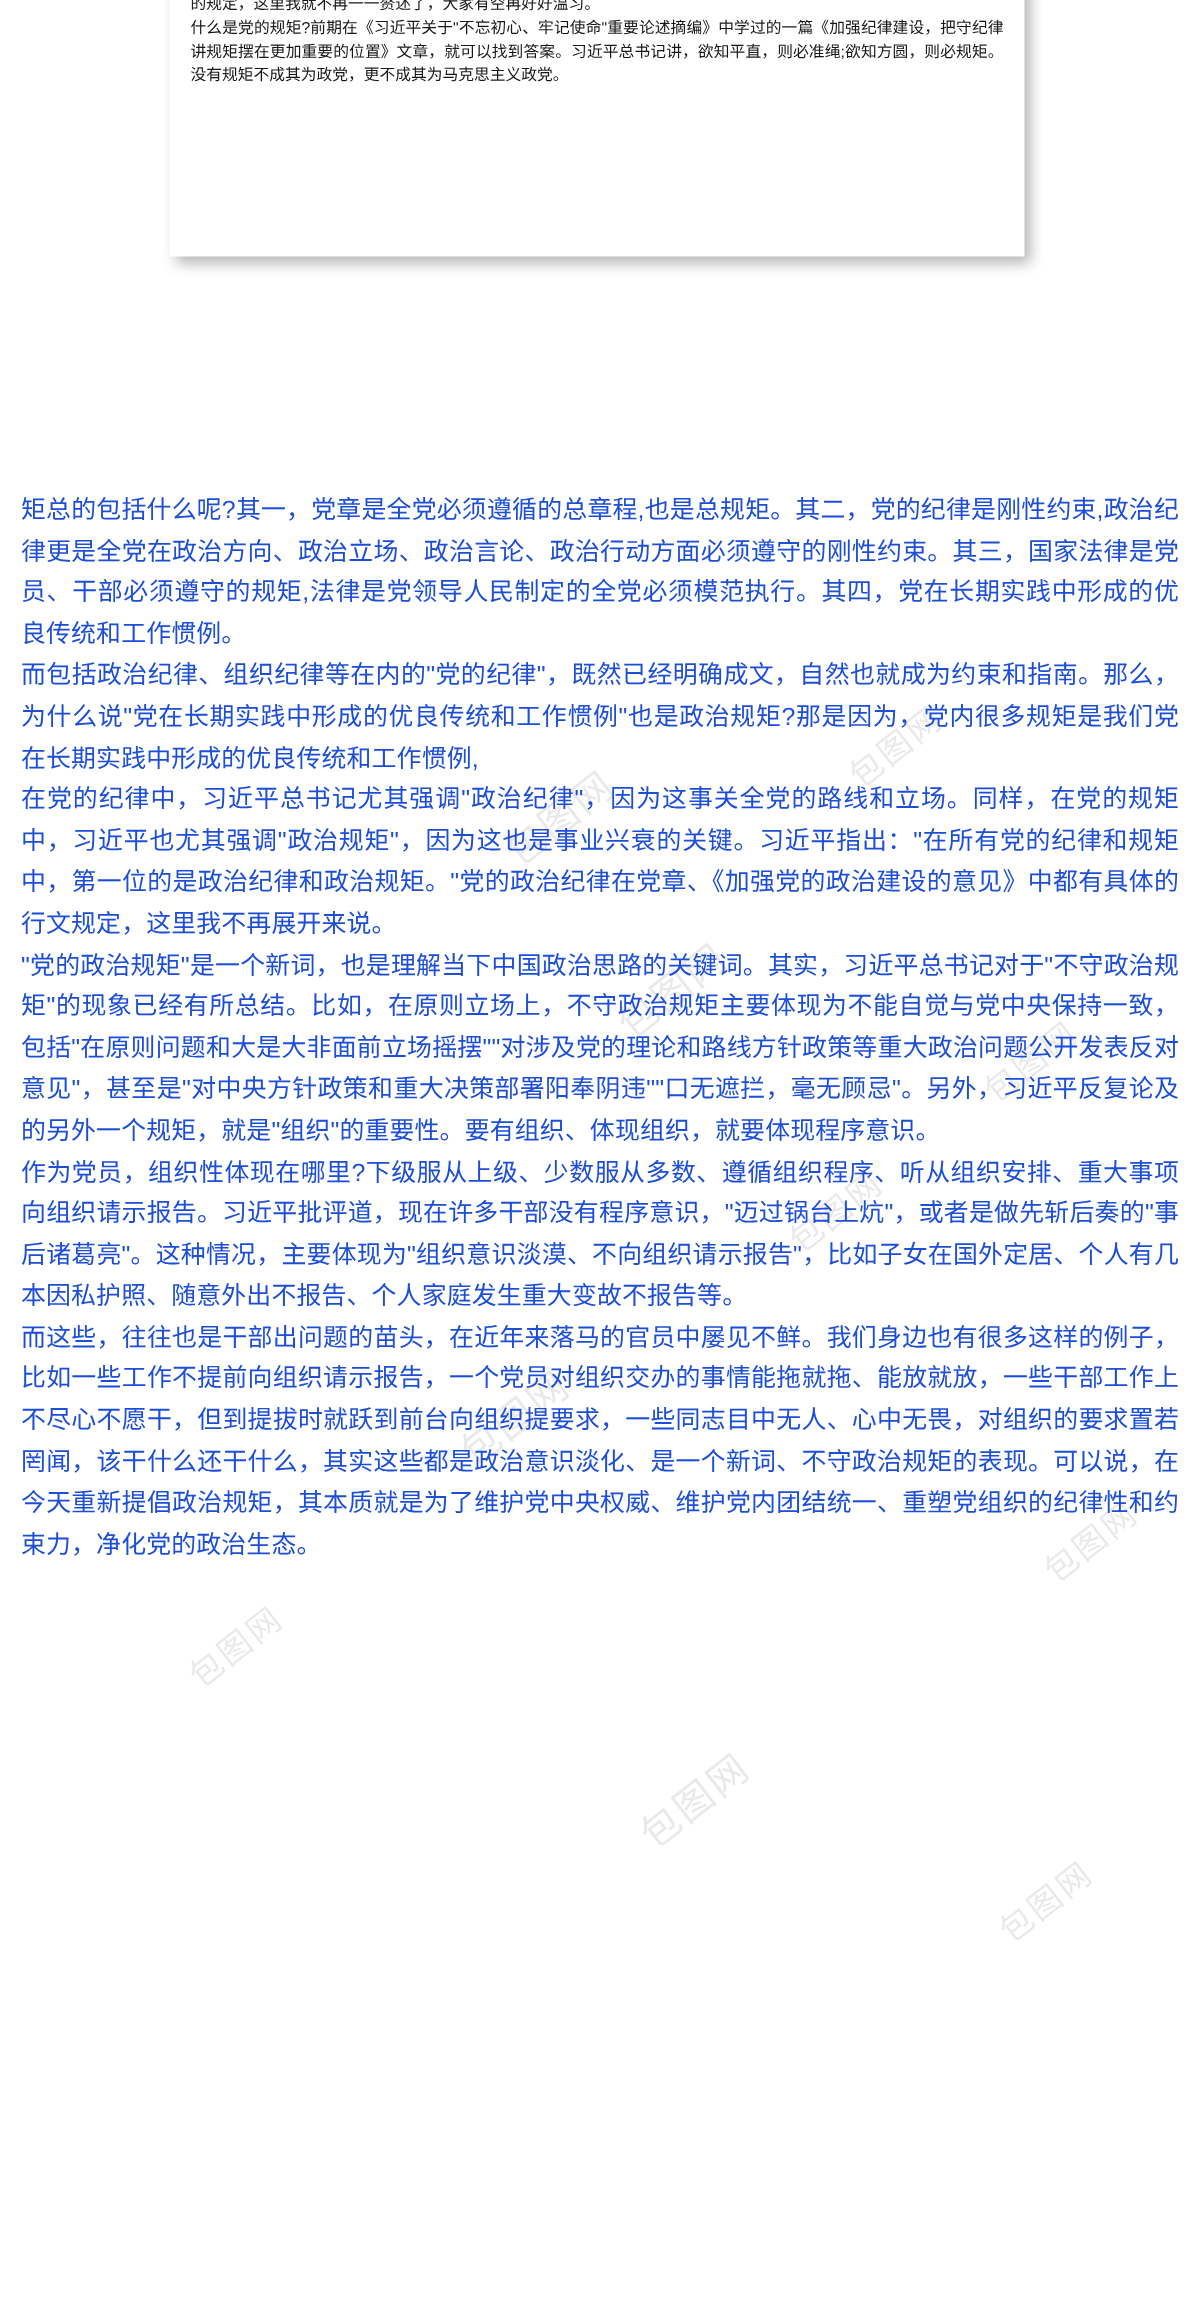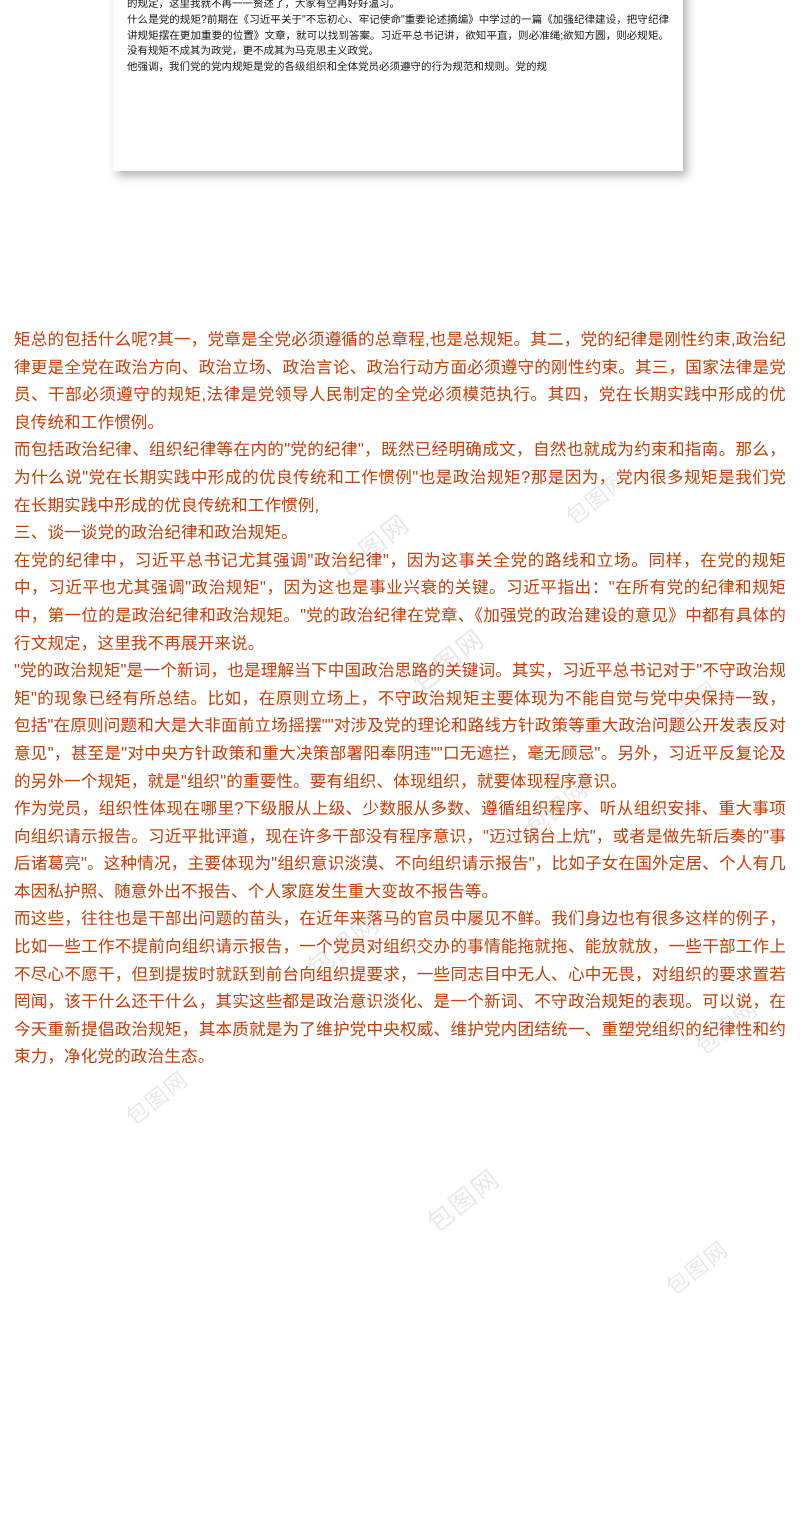--- a/index.html
+++ b/index.html
@@ -49,21 +49,21 @@
   #main-body {
     position: absolute;
     left: 14px;
     top: 326px;
     width: 772px;
     z-index: 2;
   }
   #main-body .body-para {
     font-size: 16.6px;
     line-height: 27.6px;
-    color: #c2410c;
+    color: #1d4ed8;
     margin: 0;
     text-align: justify;
     text-justify: inter-ideograph;
     word-break: break-all;
     letter-spacing: 0.1px;
   }
 
   
   .wm {
     position: absolute;
@@ -101,24 +101,22 @@
   <span class="wm wm-f">包图网</span>
   <span class="wm wm-g">包图网</span>
   <span class="wm wm-h">包图网</span>
   <span class="wm wm-i">包图网</span>
   <span class="wm wm-j">包图网</span>
 </div>
 
 <div id="preview-card">
   <p class="pv-para">党的纪律具体内容是什么?党章第七章第四十条也能找到答案："党的纪律主要包括政治纪律、组织纪律、廉洁纪律、群众纪律、工作纪律、生活纪律"。那这 6 项纪律具体表现是什么?我们联想上一次集中学习的内容，继续从书中寻找答案，《党的纪律处分条例》第二编《分则》中的第六章到第十一章，分别对 6 种纪律的表现行为，具体内容作了详细的规定，这里我就不再一一赘述了，大家有空再好好温习。</p>
   <p class="pv-para pv-indent">什么是党的规矩?前期在《习近平关于"不忘初心、牢记使命"重要论述摘编》中学过的一篇《加强纪律建设，把守纪律讲规矩摆在更加重要的位置》文章，就可以找到答案。习近平总书记讲，欲知平直，则必准绳;欲知方圆，则必规矩。没有规矩不成其为政党，更不成其为马克思主义政党。</p>
-  <p class="pv-para pv-indent">他强调，我们党的党内规矩是党的各级组织和全体党员必须遵守的行为规范和规则。党的规</p>
 </div>
 
 <div id="main-body">
   <p class="body-para">矩总的包括什么呢?其一，党章是全党必须遵循的总章程,也是总规矩。其二，党的纪律是刚性约束,政治纪律更是全党在政治方向、政治立场、政治言论、政治行动方面必须遵守的刚性约束。其三，国家法律是党员、干部必须遵守的规矩,法律是党领导人民制定的全党必须模范执行。其四，党在长期实践中形成的优良传统和工作惯例。</p>
   <p class="body-para">而包括政治纪律、组织纪律等在内的"党的纪律"，既然已经明确成文，自然也就成为约束和指南。那么，为什么说"党在长期实践中形成的优良传统和工作惯例"也是政治规矩?那是因为，党内很多规矩是我们党在长期实践中形成的优良传统和工作惯例,</p>
-  <p class="body-para">三、谈一谈党的政治纪律和政治规矩。</p>
   <p class="body-para">在党的纪律中，习近平总书记尤其强调"政治纪律"，因为这事关全党的路线和立场。同样，在党的规矩中，习近平也尤其强调"政治规矩"，因为这也是事业兴衰的关键。习近平指出："在所有党的纪律和规矩中，第一位的是政治纪律和政治规矩。"党的政治纪律在党章、《加强党的政治建设的意见》中都有具体的行文规定，这里我不再展开来说。</p>
   <p class="body-para">"党的政治规矩"是一个新词，也是理解当下中国政治思路的关键词。其实，习近平总书记对于"不守政治规矩"的现象已经有所总结。比如，在原则立场上，不守政治规矩主要体现为不能自觉与党中央保持一致，包括"在原则问题和大是大非面前立场摇摆""对涉及党的理论和路线方针政策等重大政治问题公开发表反对意见"，甚至是"对中央方针政策和重大决策部署阳奉阴违""口无遮拦，毫无顾忌"。另外，习近平反复论及的另外一个规矩，就是"组织"的重要性。要有组织、体现组织，就要体现程序意识。</p>
   <p class="body-para">作为党员，组织性体现在哪里?下级服从上级、少数服从多数、遵循组织程序、听从组织安排、重大事项向组织请示报告。习近平批评道，现在许多干部没有程序意识，"迈过锅台上炕"，或者是做先斩后奏的"事后诸葛亮"。这种情况，主要体现为"组织意识淡漠、不向组织请示报告"，比如子女在国外定居、个人有几本因私护照、随意外出不报告、个人家庭发生重大变故不报告等。</p>
   <p class="body-para">而这些，往往也是干部出问题的苗头，在近年来落马的官员中屡见不鲜。我们身边也有很多这样的例子，比如一些工作不提前向组织请示报告，一个党员对组织交办的事情能拖就拖、能放就放，一些干部工作上不尽心不愿干，但到提拔时就跃到前台向组织提要求，一些同志目中无人、心中无畏，对组织的要求置若罔闻，该干什么还干什么，其实这些都是政治意识淡化、是一个新词、不守政治规矩的表现。可以说，在今天重新提倡政治规矩，其本质就是为了维护党中央权威、维护党内团结统一、重塑党组织的纪律性和约束力，净化党的政治生态。</p>
 </div>
 
 </body></html>

